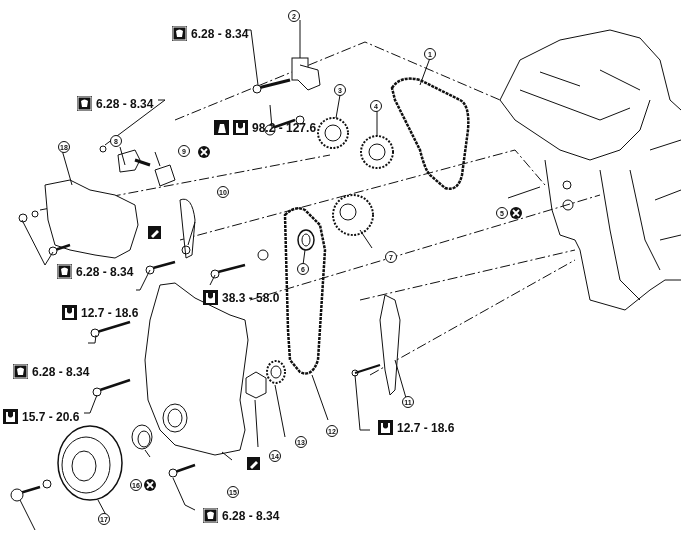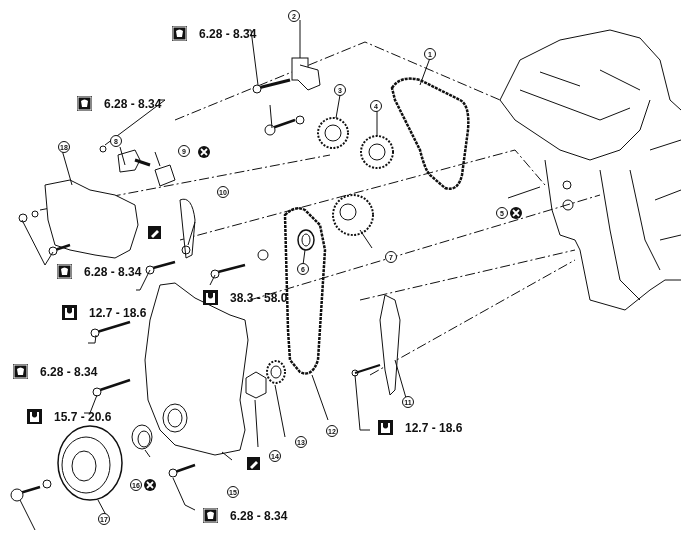--- a/index.html
+++ b/index.html
@@ -1,19 +1,19 @@
 <!DOCTYPE html>
 <html><head>
 <meta charset="utf-8">
 <style>
   html, body { margin: 0; padding: 0; background: #ffffff; }
   body { width: 681px; height: 537px; position: relative; overflow: hidden;
          font-family: "Liberation Sans", sans-serif; }
   #stage { position: absolute; left: 0; top: 0; width: 681px; height: 537px; }
-  .torque { position: absolute; display: flex; align-items: center; gap: 12px;
+  .torque { position: absolute; display: flex; align-items: center; gap: 4px;
             font-weight: bold; font-size: 12px; color: #111; white-space: nowrap; }
   .tq-icon { width: 15px; height: 15px; display: inline-block; }
   .callout { position: absolute; width: 12px; height: 12px; border: 1px solid #111;
              border-radius: 50%; background: #fff; font-size: 7px; font-weight: bold;
              display: flex; align-items: center; justify-content: center; color:#111;
              box-sizing: border-box; }
   .xmark { position: absolute; width: 12px; height: 12px; }
   .sealant { position: absolute; width: 13px; height: 13px; }
 </style>
 </head>
@@ -235,20 +235,31 @@
   <span>6.28 - 8.34</span>
 </div>
 <div class="torque" style="left:77px;top:96px">
   <svg class="tq-icon" viewBox="0 0 15 15">
         <rect width="15" height="15" fill="#fff" stroke="#111"></rect>
         <rect x="1.5" y="1.5" width="12" height="12" fill="#111"></rect>
         <path d="M4 5 Q7.5 2 11 5 L10 11 L5 11 Z" fill="#fff"></path>
       </svg>
   <span>6.28 - 8.34</span>
 </div>
+<div class="torque" style="left:214px;top:120px">
+  <svg class="tq-icon" viewBox="0 0 15 15">
+        <rect width="15" height="15" fill="#111"></rect>
+        <path d="M6 4 L10 4 L12 13 L4 13 Z" fill="#fff"></path>
+      </svg>
+  <svg class="tq-icon" viewBox="0 0 15 15">
+        <rect width="15" height="15" fill="#111"></rect>
+        <path d="M3 3 L5 3 L5 7 Q7.5 10 10 7 L10 3 L12 3 L12 13 L3 13 Z" fill="#fff"></path>
+      </svg>
+  <span>98.2 - 127.6</span>
+</div>
 <div class="torque" style="left:57px;top:264px">
   <svg class="tq-icon" viewBox="0 0 15 15">
         <rect width="15" height="15" fill="#fff" stroke="#111"></rect>
         <rect x="1.5" y="1.5" width="12" height="12" fill="#111"></rect>
         <path d="M4 5 Q7.5 2 11 5 L10 11 L5 11 Z" fill="#fff"></path>
       </svg>
   <span>6.28 - 8.34</span>
 </div>
 <div class="torque" style="left:62px;top:305px">
   <svg class="tq-icon" viewBox="0 0 15 15">
@@ -265,21 +276,21 @@
   <span>38.3 - 58.0</span>
 </div>
 <div class="torque" style="left:13px;top:364px">
   <svg class="tq-icon" viewBox="0 0 15 15">
         <rect width="15" height="15" fill="#fff" stroke="#111"></rect>
         <rect x="1.5" y="1.5" width="12" height="12" fill="#111"></rect>
         <path d="M4 5 Q7.5 2 11 5 L10 11 L5 11 Z" fill="#fff"></path>
       </svg>
   <span>6.28 - 8.34</span>
 </div>
-<div class="torque" style="left:27px;top:409px">
+<div class="torque" style="left:3px;top:409px">
   <svg class="tq-icon" viewBox="0 0 15 15">
         <rect width="15" height="15" fill="#111"></rect>
         <path d="M3 3 L5 3 L5 7 Q7.5 10 10 7 L10 3 L12 3 L12 13 L3 13 Z" fill="#fff"></path>
       </svg>
   <span>15.7 - 20.6</span>
 </div>
 <div class="torque" style="left:378px;top:420px">
   <svg class="tq-icon" viewBox="0 0 15 15">
         <rect width="15" height="15" fill="#111"></rect>
         <path d="M3 3 L5 3 L5 7 Q7.5 10 10 7 L10 3 L12 3 L12 13 L3 13 Z" fill="#fff"></path>

